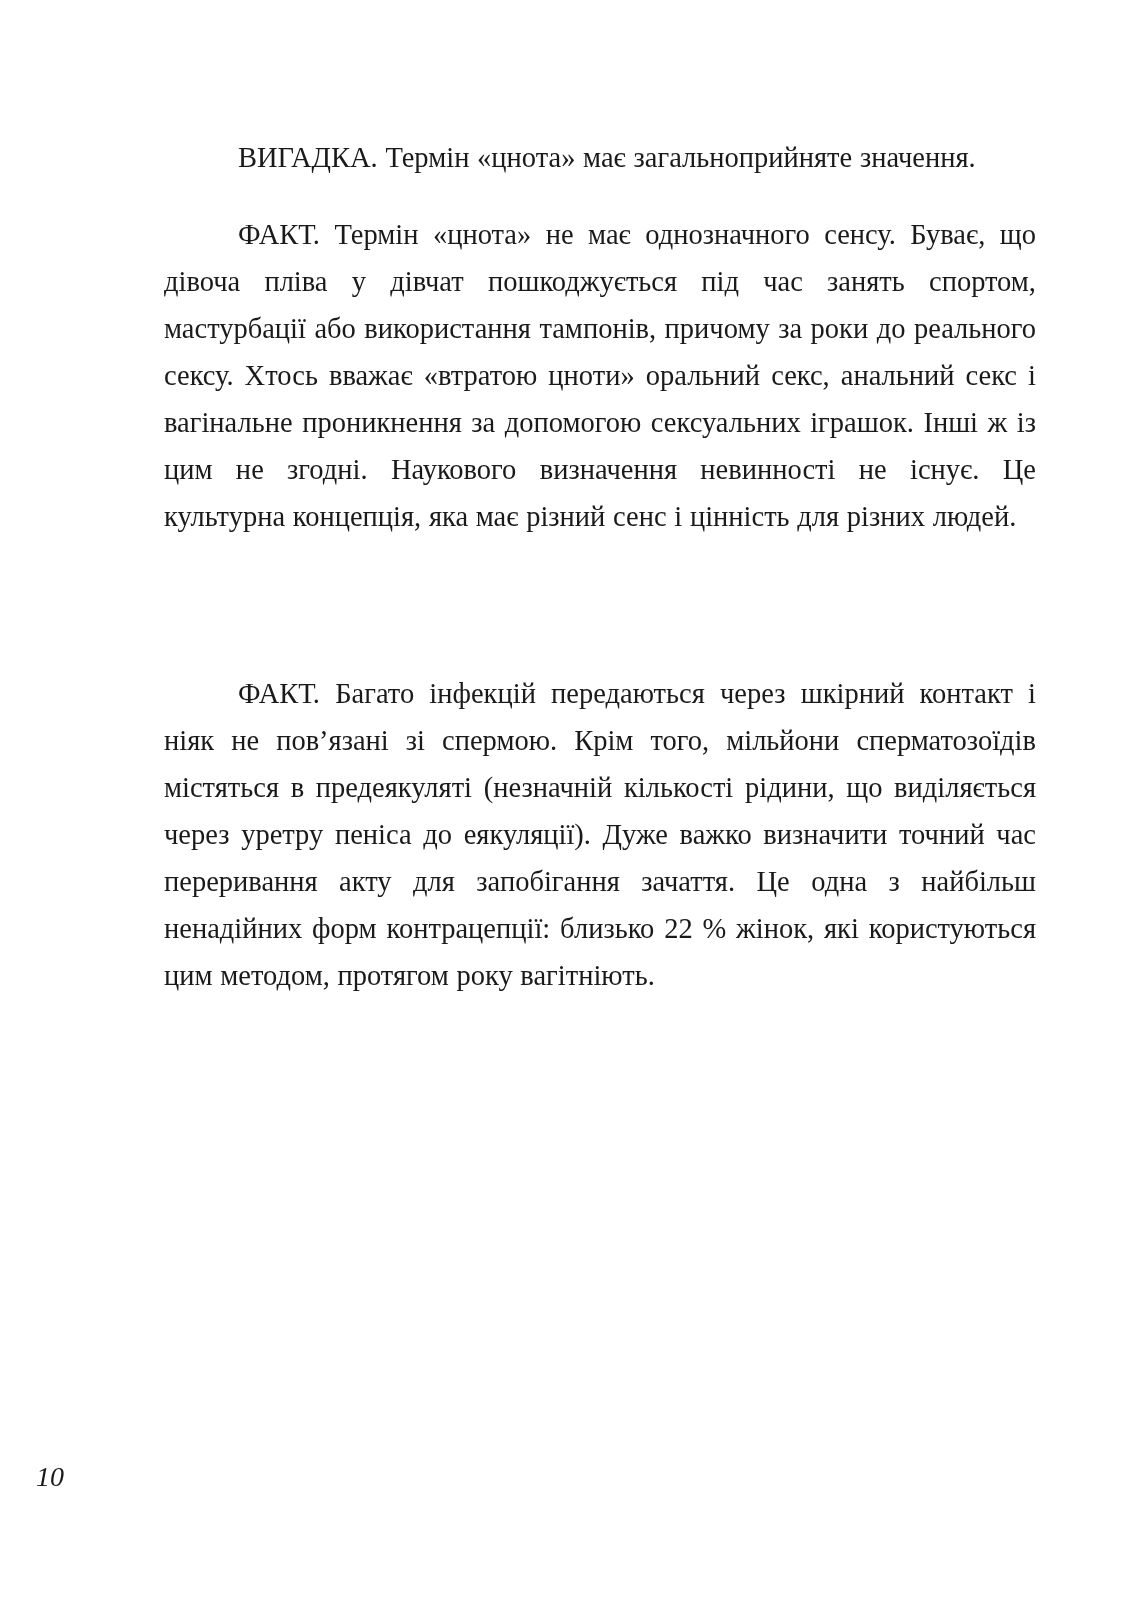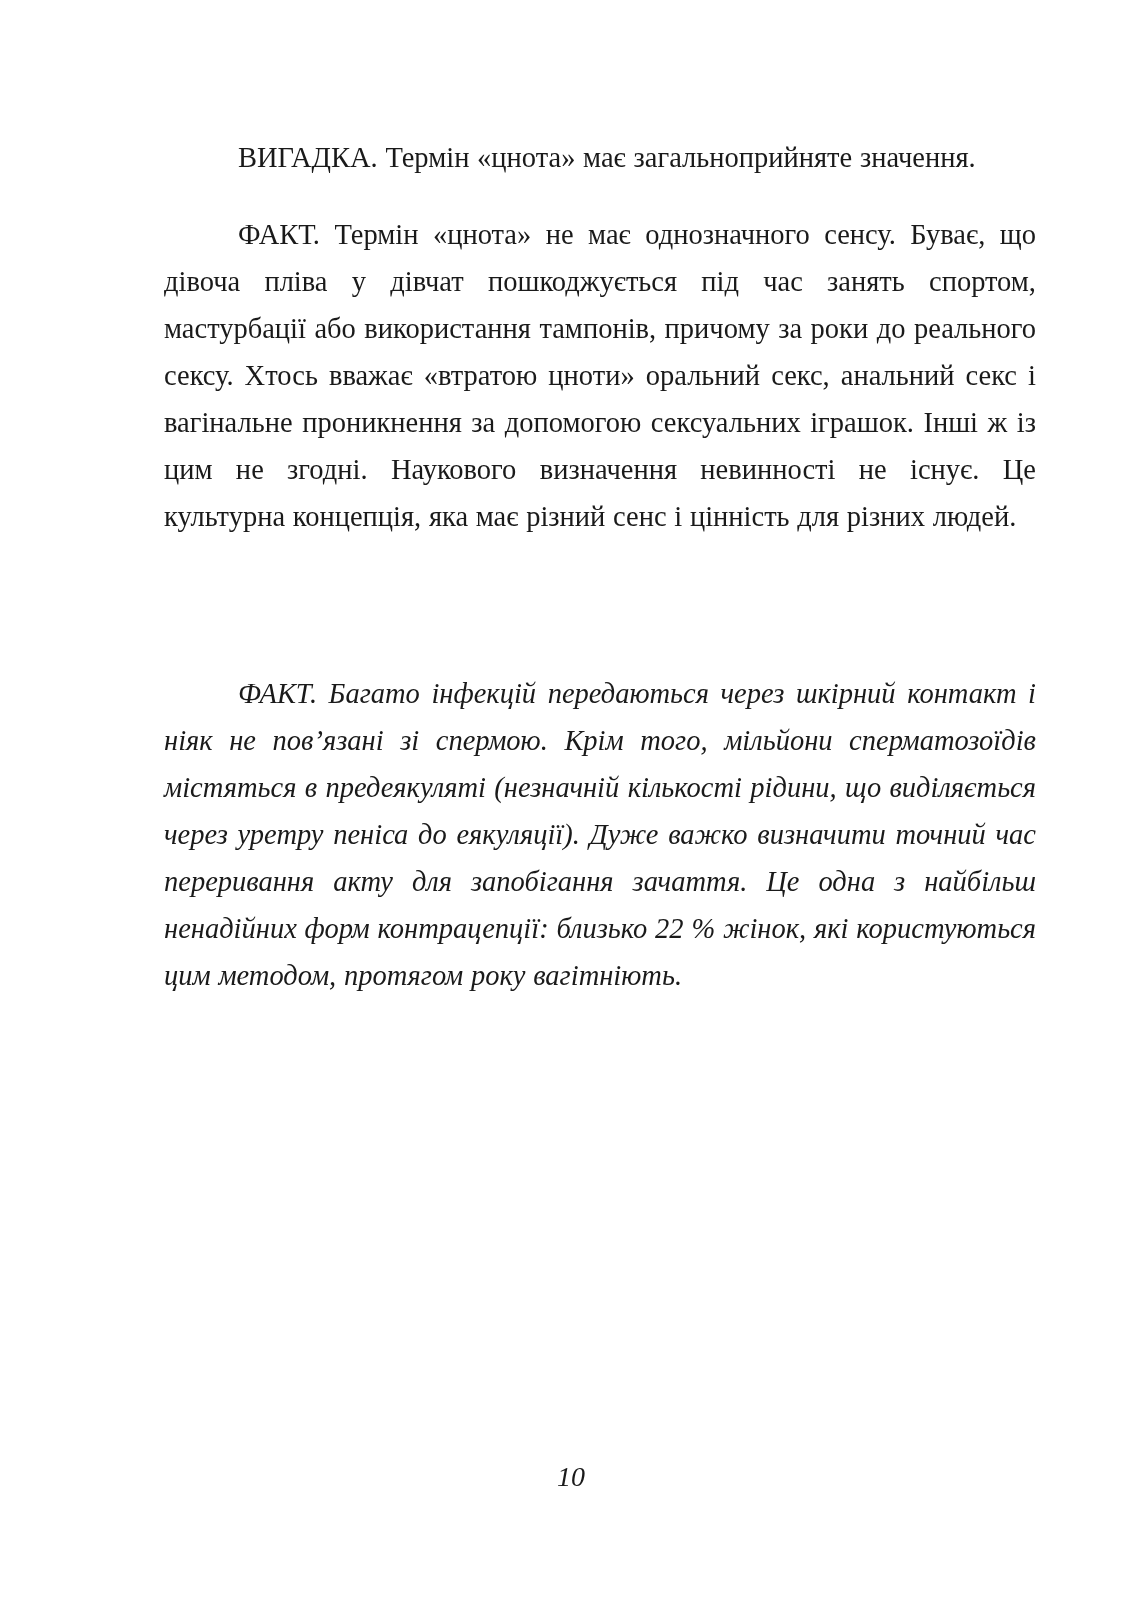--- a/index.html
+++ b/index.html
@@ -30,31 +30,29 @@
     color: #1a1a1a;
     text-align: justify;
     text-justify: inter-word;
     margin: 0 0 30px 0;
     text-indent: 74px;
     hyphens: manual;
     word-spacing: 0.02em;
   }
   p.para:last-child {
     margin-bottom: 0;
-    font-style: italic;
   }
   .gap {
     height: 100px;
   }
   .folio {
     position: absolute;
     left: 0;
     right: 0;
     top: 1455px;
-    text-align: center;
     font-family: "Liberation Serif", "DejaVu Serif", serif;
     font-style: italic;
     font-size: 28px;
     color: #1a1a1a;
   }
 </style>
 </head>
 <body>
 
 <div class="page">

